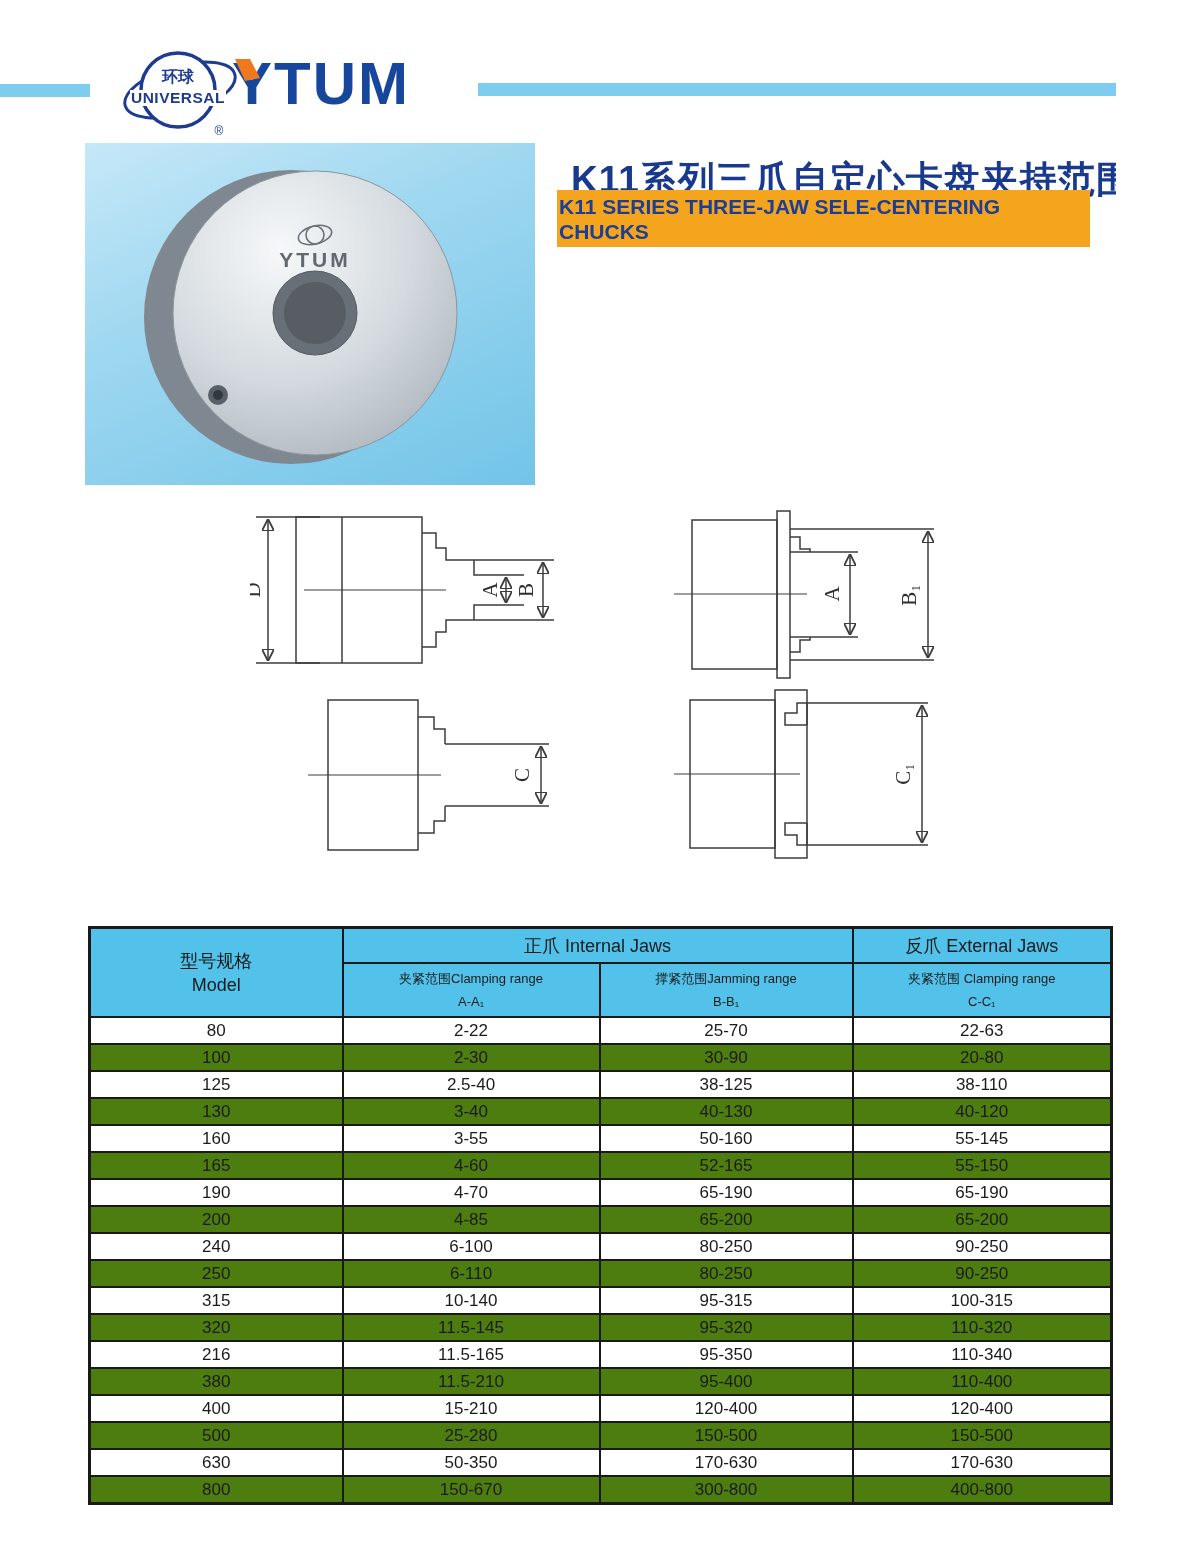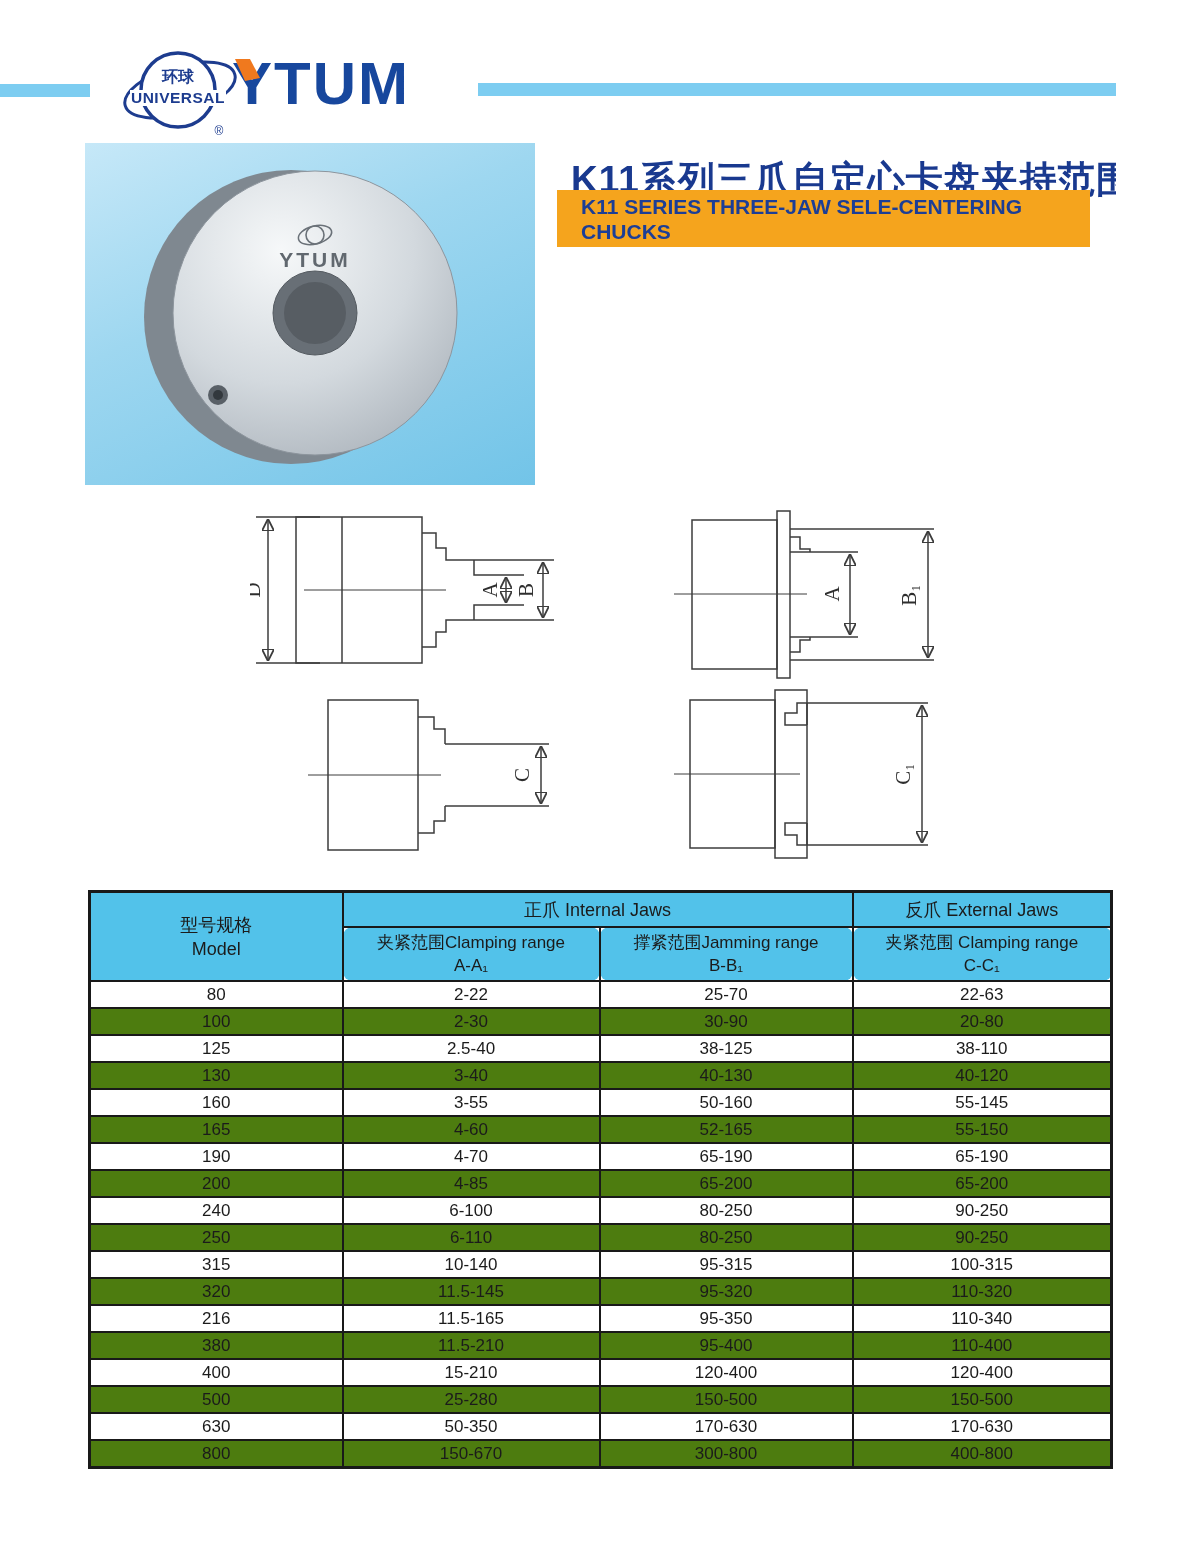--- a/index.html
+++ b/index.html
@@ -11,40 +11,40 @@
   .bar-left{left:0;top:84px;width:90px;}
   .bar-right{left:478px;top:83px;width:722px;}
   .logo-globe{position:absolute;left:122px;top:40px;width:120px;height:104px;}
   .wordmark{position:absolute;left:232px;top:50px;width:240px;height:70px;}
 
   
   .title-cn{position:absolute;left:555px;top:139px;margin:16px;font-size:37px;font-weight:bold;
             color:#19398f;letter-spacing:1px;white-space:nowrap;}
   .banner{position:absolute;left:557px;top:190px;width:533px;height:57px;background:#f5a41d;
           color:#1c3e96;font-weight:bold;font-size:21px;line-height:25px;
-          padding:4px 0 0 24px;box-sizing:border-box;}
+          padding:4px 0 0 2px;box-sizing:border-box;}
 
   
   .photo{position:absolute;left:85px;top:143px;width:450px;height:342px;
          background:linear-gradient(155deg,#c6e8f8 0%,#9ed7f0 40%,#72c4e8 100%);}
 
   
   .diag{position:absolute;}
   .diag path,.diag line,.diag rect,.diag polyline{stroke:#3c3c3c;stroke-width:1.5;fill:none;}
   .diag .thin{stroke-width:1;}
   .diag text{font-family:"Liberation Serif","DejaVu Serif",serif;font-size:21px;fill:#2e2e2e;
              stroke:none;text-anchor:middle;}
 
   
-  .spec{position:absolute;left:88px;top:890px;width:1022px;border-collapse:collapse;
+  .spec{position:absolute;left:88px;top:926px;width:1022px;border-collapse:collapse;
         table-layout:fixed;border:3px solid #191919;padding-left:6px;}
   .spec th,.spec td{border:2px solid #191919;text-align:center;color:#1b1b1b;padding:0;}
   .spec thead th{background:#52c2ea;font-weight:normal;}
   .spec .row-group th{height:33px;font-size:18px;}
-  .spec .row-sub th{height:52px;font-size:17px;line-height:23px;border-radius:9px;}
+  .spec .row-sub th{height:52px;font-size:13px;line-height:23px;}
   .spec th.model-cell{font-size:18px;line-height:24px;}
   .spec td{height:25px;font-size:17px;}
   .spec tr.alt td{background:#4d7c0f;}
 </style>
 </head>
 <body>
 
 <div class="page">
 
   <div class="accent-bar bar-left"></div>

